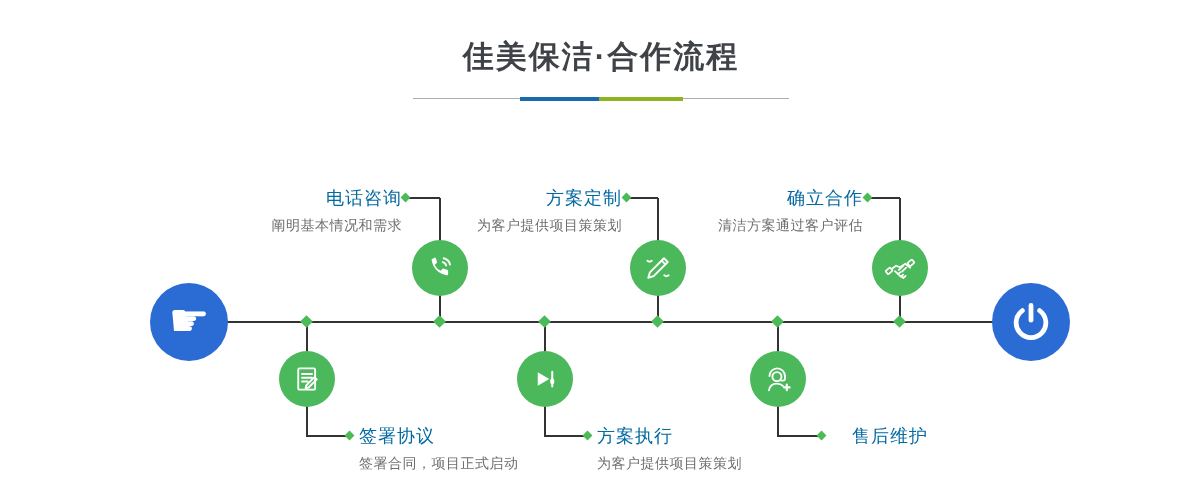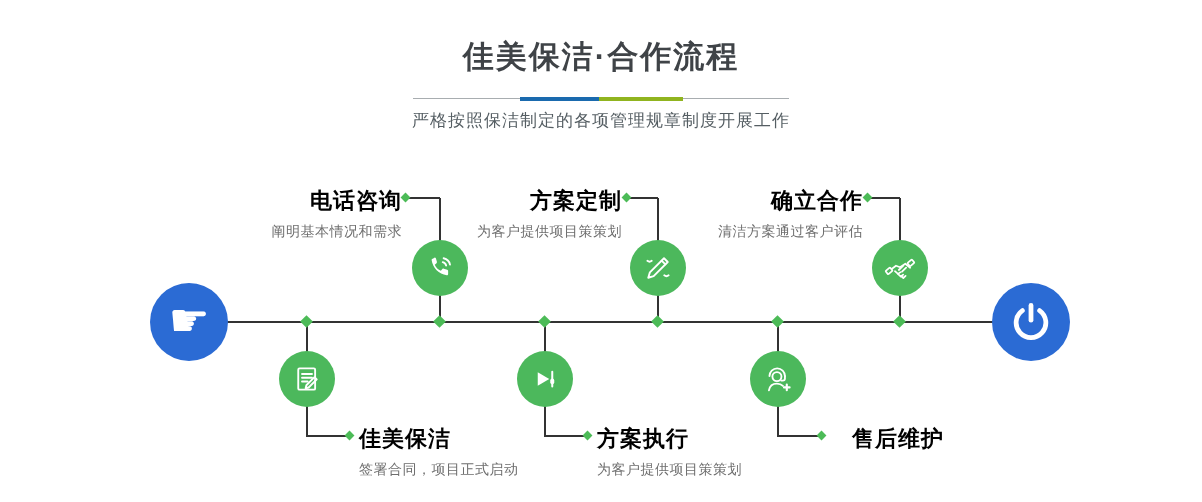--- a/index.html
+++ b/index.html
@@ -26,35 +26,34 @@
   .jdiamond{position:absolute;width:9px;height:9px;background:#4cbb57;transform:rotate(45deg);z-index:3;}
   .ldiamond{position:absolute;width:7px;height:7px;background:#4cbb57;transform:rotate(45deg);z-index:3;}
   
   .node{position:absolute;border-radius:50%;display:flex;align-items:center;justify-content:center;z-index:2;}
   .node.blue{width:78px;height:78px;background:#2b6bd4;}
   .node.green{width:56px;height:56px;background:#4cb85c;}
   .hand-glyph{color:#fff;font-size:46px;line-height:1;transform:translateY(-2px);}
   
   .step-label{position:absolute;z-index:4;}
   .step-label.top{text-align:right;}
-  .step-title{font-size:22px;font-weight:bold;color:#000000;letter-spacing:1px;}
+  .step-title{font-size:18px;font-weight:normal;color:#0369a1;letter-spacing:1px;}
   .step-desc{font-size:14px;color:#6e6e6e;margin-top:7px;letter-spacing:0.5px;}
 </style>
 </head>
 <body>
 
 <div class="canvas">
 
   <div class="page-title">佳美保洁·合作流程</div>
   <div class="divider">
     <div class="gray"></div>
     <div class="blue"></div>
     <div class="green"></div>
   </div>
-  <div class="page-subtitle">严格按照保洁制定的各项管理规章制度开展工作</div>
 
   <div class="hline" style="left:215px;top:321px;width:780px;"></div>
 
   <div class="vline" style="left:439px;top:198px;height:124px;"></div>
   <div class="vline" style="left:657px;top:198px;height:124px;"></div>
   <div class="vline" style="left:899px;top:198px;height:124px;"></div>
 
   <div class="hline" style="left:406px;top:197px;width:34px;"></div>
   <div class="hline" style="left:627px;top:197px;width:31px;"></div>
   <div class="hline" style="left:868px;top:197px;width:32px;"></div>
@@ -149,21 +148,21 @@
   <div class="step-label top" style="right:580px;top:186px;">
     <div class="step-title">方案定制</div>
     <div class="step-desc">为客户提供项目策策划</div>
   </div>
   <div class="step-label top" style="right:339px;top:186px;">
     <div class="step-title">确立合作</div>
     <div class="step-desc">清洁方案通过客户评估</div>
   </div>
 
   <div class="step-label" style="left:359px;top:424px;">
-    <div class="step-title">佳美保洁</div>
+    <div class="step-title">签署协议</div>
     <div class="step-desc">签署合同，项目正式启动</div>
   </div>
   <div class="step-label" style="left:597px;top:424px;">
     <div class="step-title">方案执行</div>
     <div class="step-desc">为客户提供项目策策划</div>
   </div>
   <div class="step-label" style="left:852px;top:424px;">
     <div class="step-title">售后维护</div>
   </div>
 

